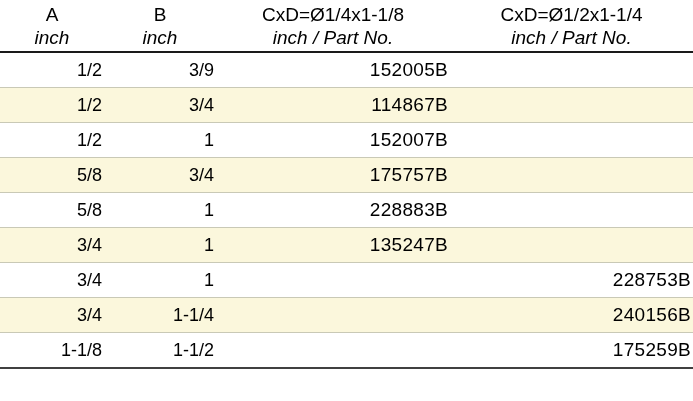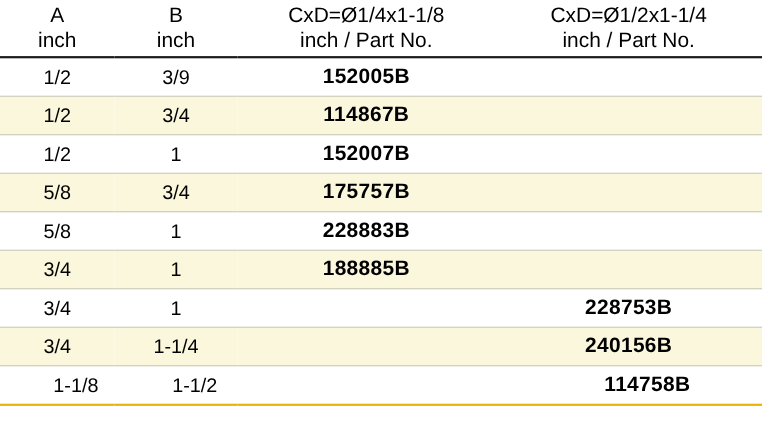--- a/index.html
+++ b/index.html
@@ -33,47 +33,48 @@
     vertical-align: top;
     border: none;
   }
   thead th .hdr-line1 {
     display: block;
     white-space: nowrap;
   }
   thead th .hdr-line2 {
     display: block;
     white-space: nowrap;
+    font-style: italic;
   }
   thead tr.header-row th {
     border-bottom: 2px solid #1a1a1a;
   }
 
   tbody td {
     font-size: 18px;
     line-height: 20px;
-    text-align: center;
+    text-align: right;
     padding: 7px 2px 7px 2px;
     border-bottom: 1px solid #c9c9b6;
     height: 20px;
     box-sizing: border-box;
   }
   tbody tr.shaded td {
     background: #fbf7dc;
   }
   tbody tr.plain td {
     background: #ffffff;
   }
   tbody td.partno {
-    font-weight: bold;
+    font-weight: normal;
     font-size: 19px;
     letter-spacing: 0.3px;
   }
   tbody tr:last-child td {
-    border-bottom: 2px solid #eab308;
+    border-bottom: 2px solid #404040;
     padding-left: 36px;
   }
   .empty-cell {
     font-size: 0;
   }
 </style>
 </head>
 <body>
 
 <table id="spec-table">
@@ -130,35 +131,35 @@
     </tr>
     <tr class="plain">
       <td>5/8</td>
       <td>1</td>
       <td class="partno">228883B</td>
       <td class="partno empty-cell"></td>
     </tr>
     <tr class="shaded">
       <td>3/4</td>
       <td>1</td>
-      <td class="partno">188885B</td>
+      <td class="partno">135247B</td>
       <td class="partno empty-cell"></td>
     </tr>
     <tr class="plain">
       <td>3/4</td>
       <td>1</td>
       <td class="partno empty-cell"></td>
       <td class="partno">228753B</td>
     </tr>
     <tr class="shaded">
       <td>3/4</td>
       <td>1-1/4</td>
       <td class="partno empty-cell"></td>
       <td class="partno">240156B</td>
     </tr>
     <tr class="plain">
       <td>1-1/8</td>
       <td>1-1/2</td>
       <td class="partno empty-cell"></td>
-      <td class="partno">114758B</td>
+      <td class="partno">175259B</td>
     </tr>
   </tbody>
 </table>
 
 </body></html>

